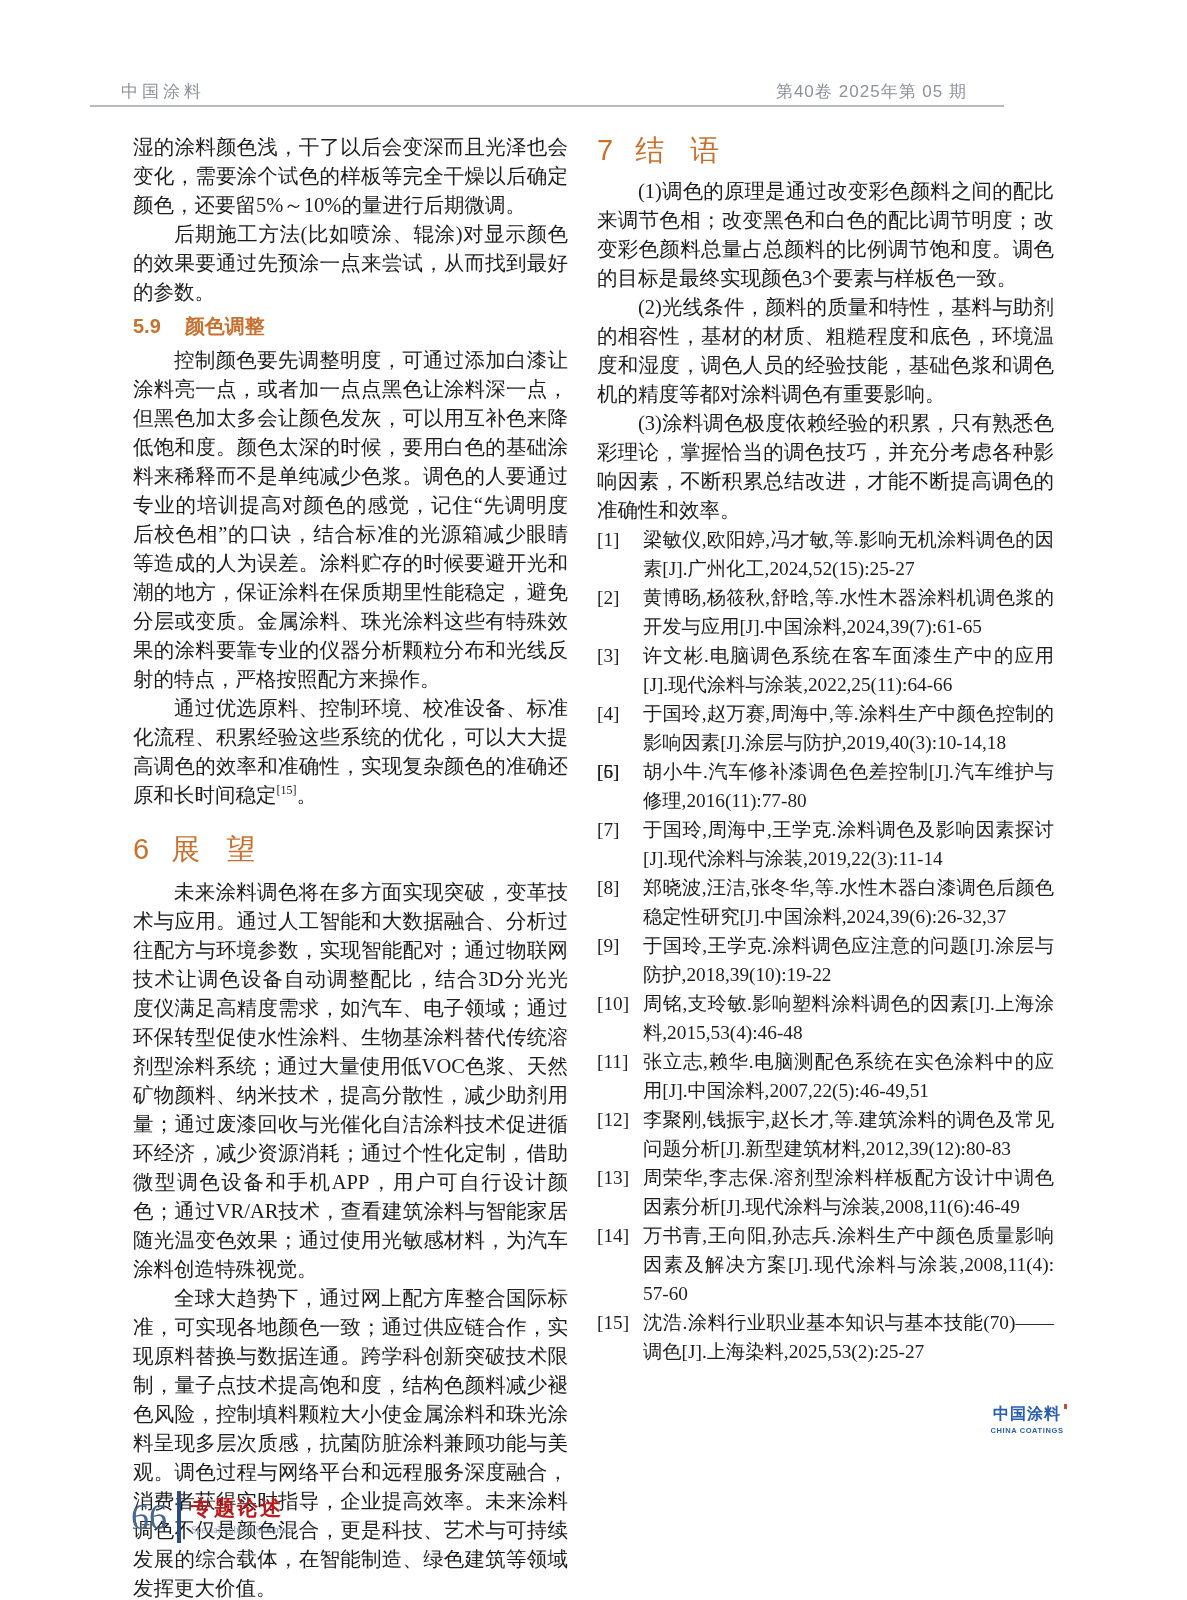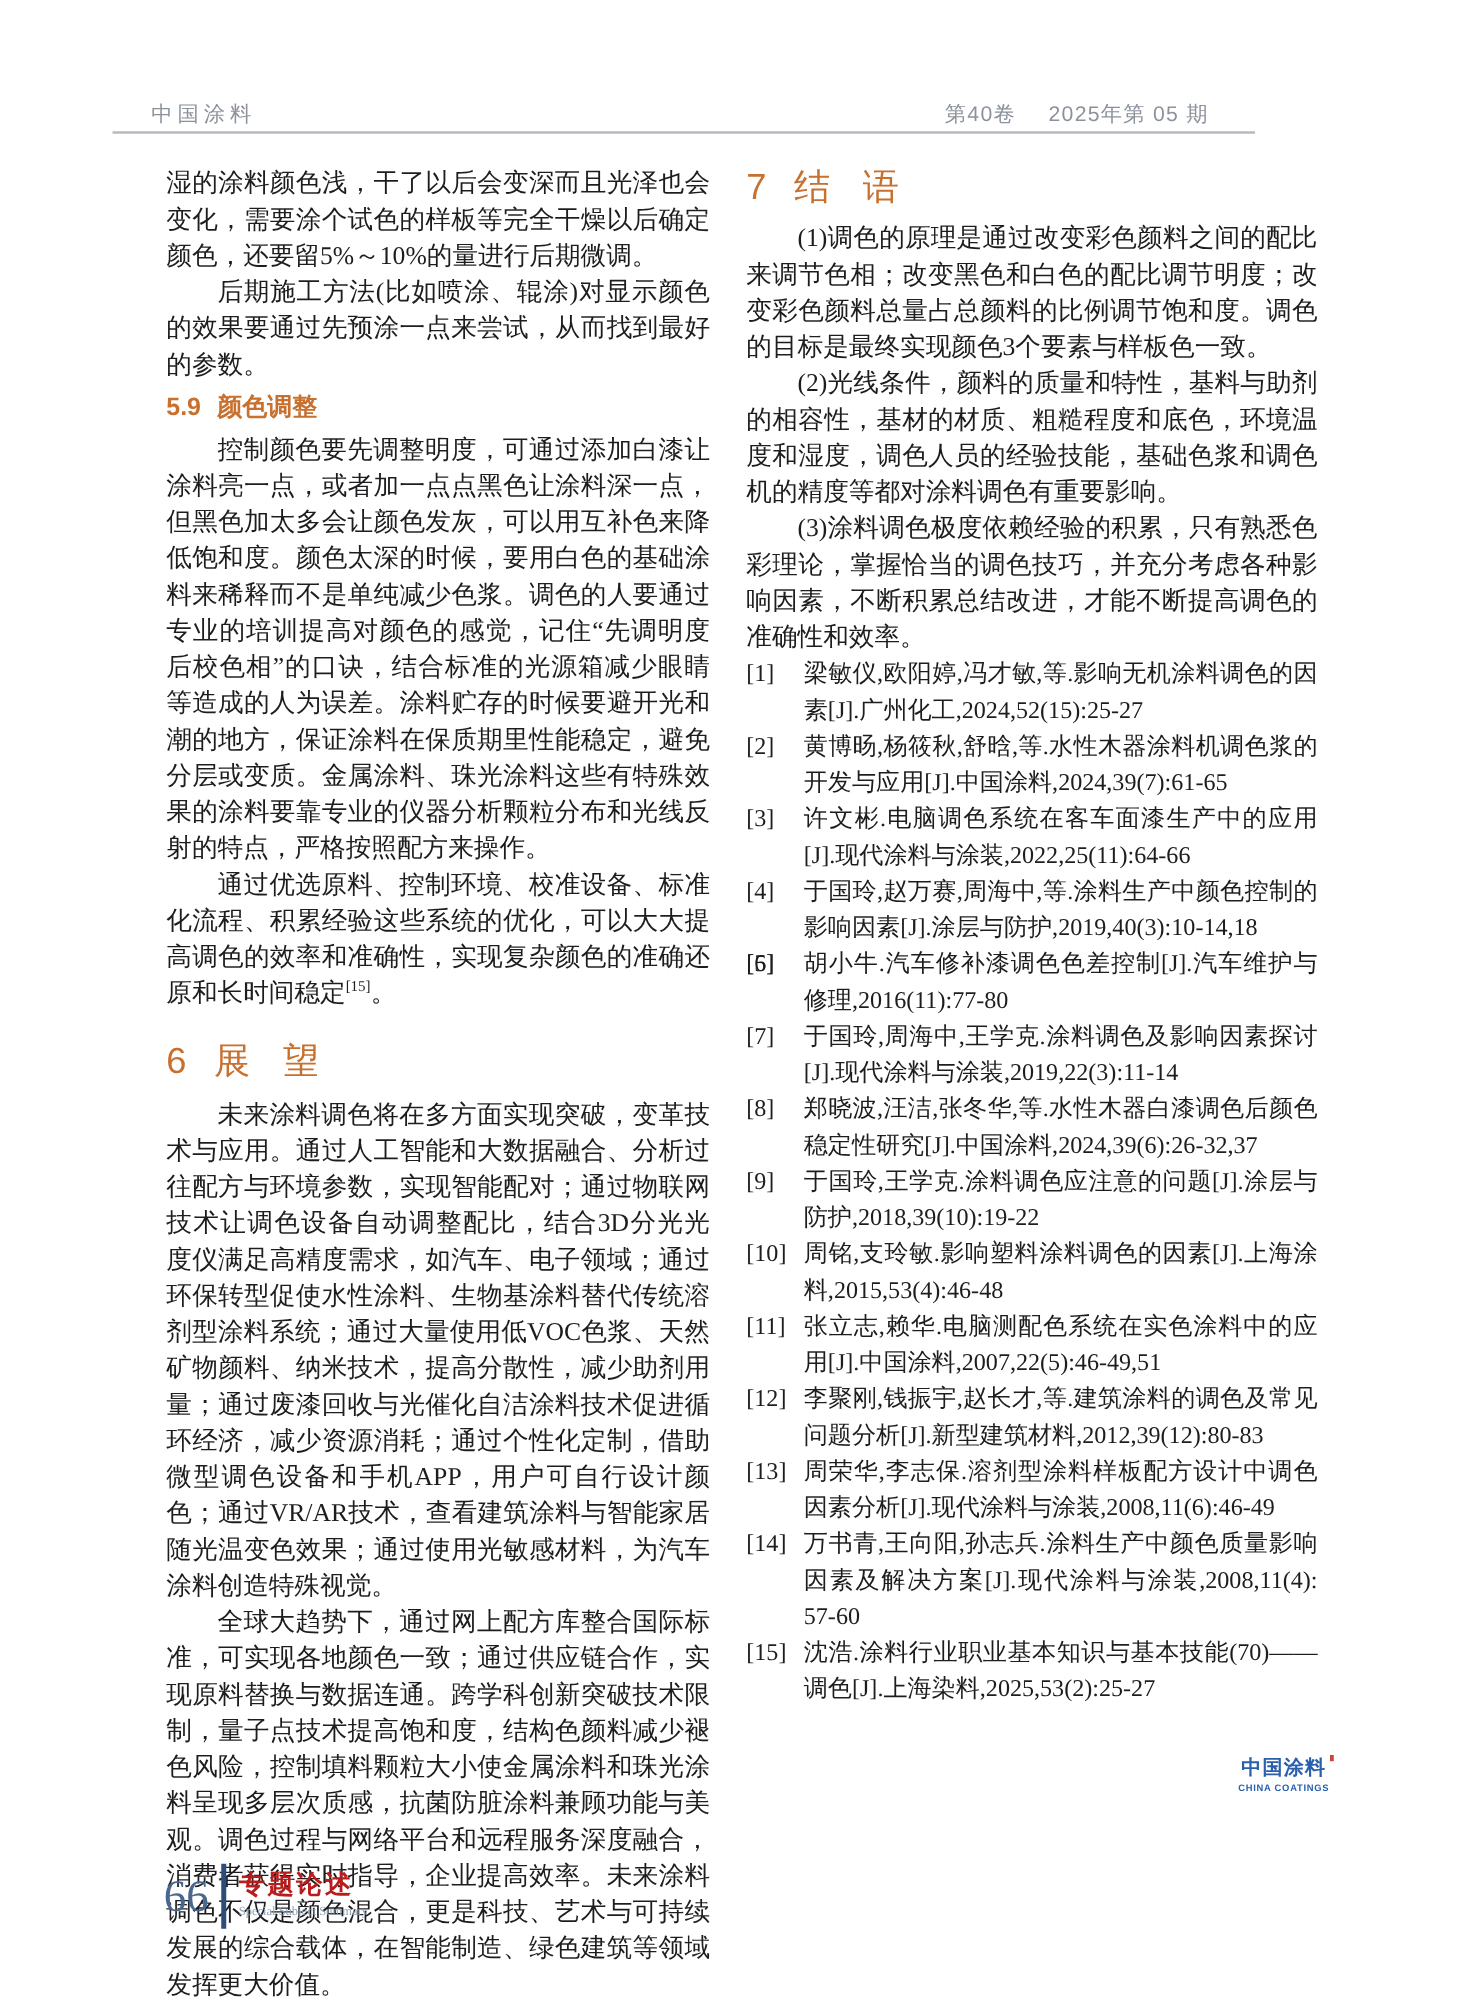--- a/index.html
+++ b/index.html
@@ -10,37 +10,37 @@
   }
   
   .header-journal{
     position:absolute;left:121px;top:80px;font-size:17px;color:#8c929b;
     letter-spacing:4px;font-family:"Liberation Sans",sans-serif;
   }
   .header-issue{
     position:absolute;right:127px;top:80px;font-size:17px;color:#8c929b;
     letter-spacing:1px;font-family:"Liberation Sans",sans-serif;
   }
-  .header-issue .vol{margin-right:26px;}
+  .header-issue .vol{margin-right:6px;}
   .header-rule{
     position:absolute;left:90px;right:90px;top:105px;height:2px;background:#b6bac1;
   }
   
   .columns{position:absolute;left:133px;top:133px;width:921px;display:flex;gap:29px;}
   .col-left{width:435px;}
   .col-right{width:457px;}
   p.body{margin:0;font-size:20.5px;line-height:29px;text-align:justify;}
   p.indent{text-indent:2em;}
   sup.ref-sup{font-size:12px;vertical-align:super;line-height:0;}
   
   .h-sub{
     font-family:"Liberation Sans",sans-serif;font-weight:bold;color:#c8702e;
     font-size:20px;line-height:29px;margin:5px 0 5px;
   }
-  .h-sub .num{margin-right:13px;}
+  .h-sub .num{margin-right:24px;}
   .h-main{
     font-family:"Liberation Sans",sans-serif;font-weight:normal;color:#c8702e;
     font-size:29px;line-height:34px;margin:22px 0 12px;
   }
   .h-main.first{margin-top:0;margin-bottom:10px;}
   .h-main .num{margin-right:22px;}
   .h-main .title{word-spacing:18px;}
   
   .refs-title{
     font-family:"Liberation Sans",sans-serif;font-weight:bold;color:#161616;

